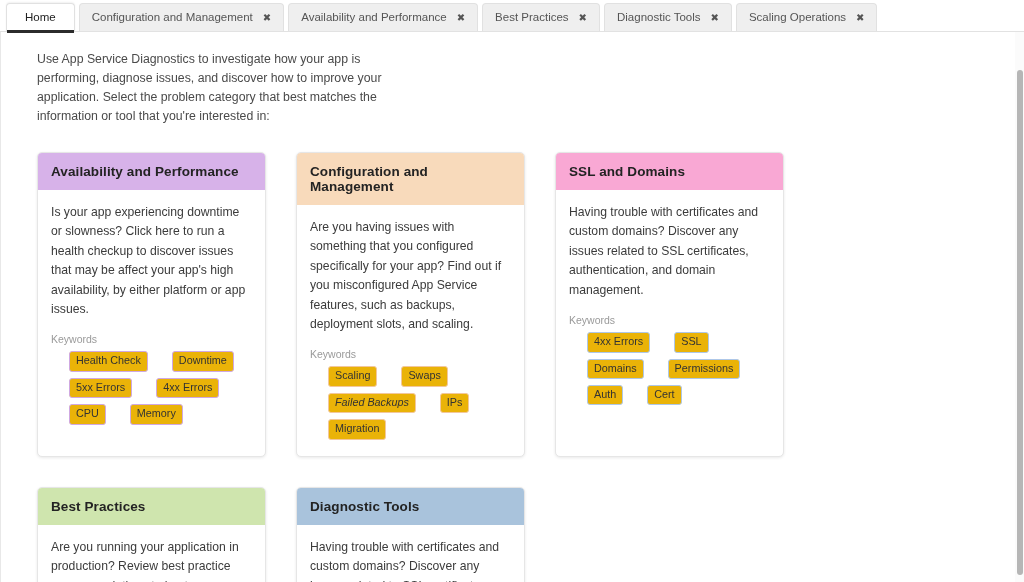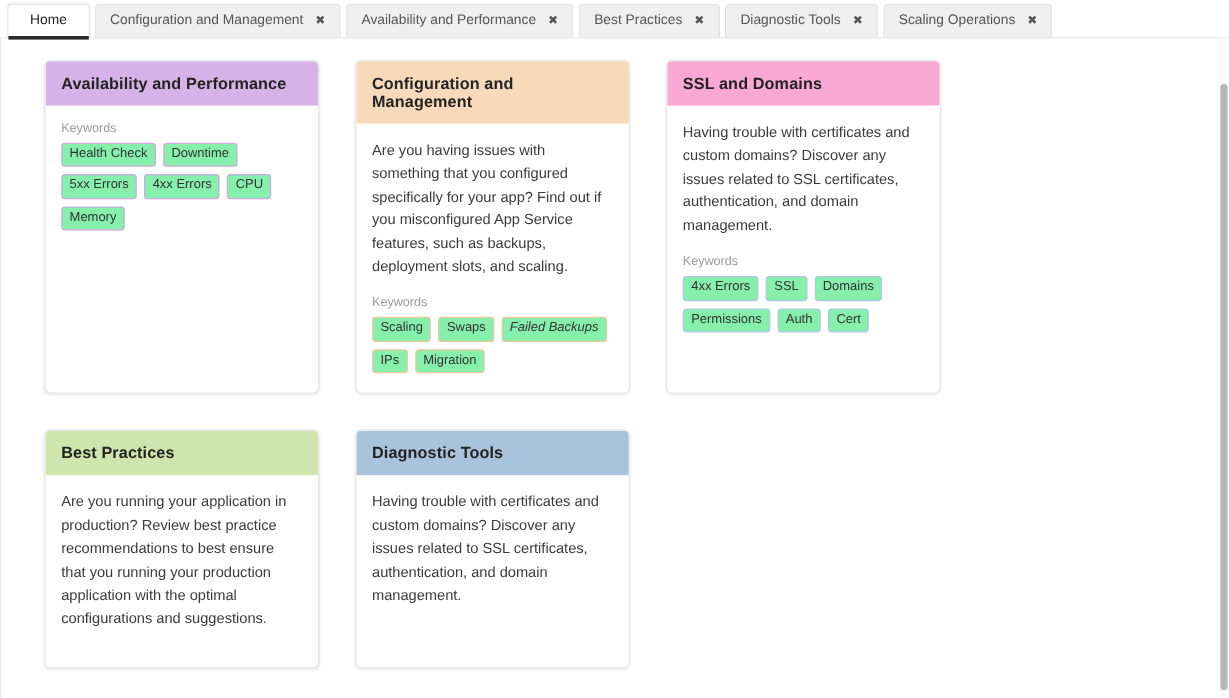--- a/index.html
+++ b/index.html
@@ -137,27 +137,28 @@
     margin-bottom: 6px;
   }
   .pill-row {
     display: flex;
     flex-wrap: wrap;
     gap: 6px 6px;
   }
   .pill {
     font-size: 10.8px;
     color: #333333;
-    background: #86efac;
+    background: #eab308;
     border: 1px solid #cccccc;
     border-radius: 3px;
     padding: 2px 6px 3px 6px;
     line-height: 1.25;
     white-space: nowrap;
     cursor: pointer;
+    margin-left: 18px;
   }
 
   
   .scrollbar-track {
     position: absolute;
     top: 0; right: 0;
     width: 9px;
     height: 100%;
     background: #fbfbfb;
   }
@@ -195,24 +196,26 @@
       <span class="tab-close">✖</span>
     </div>
     <div class="tab">
       <span class="tab-label">Scaling Operations</span>
       <span class="tab-close">✖</span>
     </div>
   </div>
 
 <div class="page">
   <div class="content">
+    <p class="page-intro">Use App Service Diagnostics to investigate how your app is performing, diagnose issues, and discover how to improve your application. Select the problem category that best matches the information or tool that you're interested in:</p>
     <div class="card-grid" id="card-grid">
         <div class="card">
           <div class="card-header" style="background: rgb(215, 178, 233);">Availability and Performance</div>
           <div class="card-body">
+            <p class="card-desc">Is your app experiencing downtime or slowness? Click here to run a health checkup to discover issues that may be affect your app's high availability, by either platform or app issues.</p>
             <div class="keywords-label">Keywords</div>
             <div class="pill-row">
               <span class="pill" style="border-color: rgb(207, 168, 226);">Health Check</span>
               <span class="pill" style="border-color: rgb(207, 168, 226);">Downtime</span>
               <span class="pill" style="border-color: rgb(207, 168, 226);">5xx Errors</span>
               <span class="pill" style="border-color: rgb(207, 168, 226);">4xx Errors</span>
               <span class="pill" style="border-color: rgb(207, 168, 226);">CPU</span>
               <span class="pill" style="border-color: rgb(207, 168, 226);">Memory</span>
             </div>
           </div>

